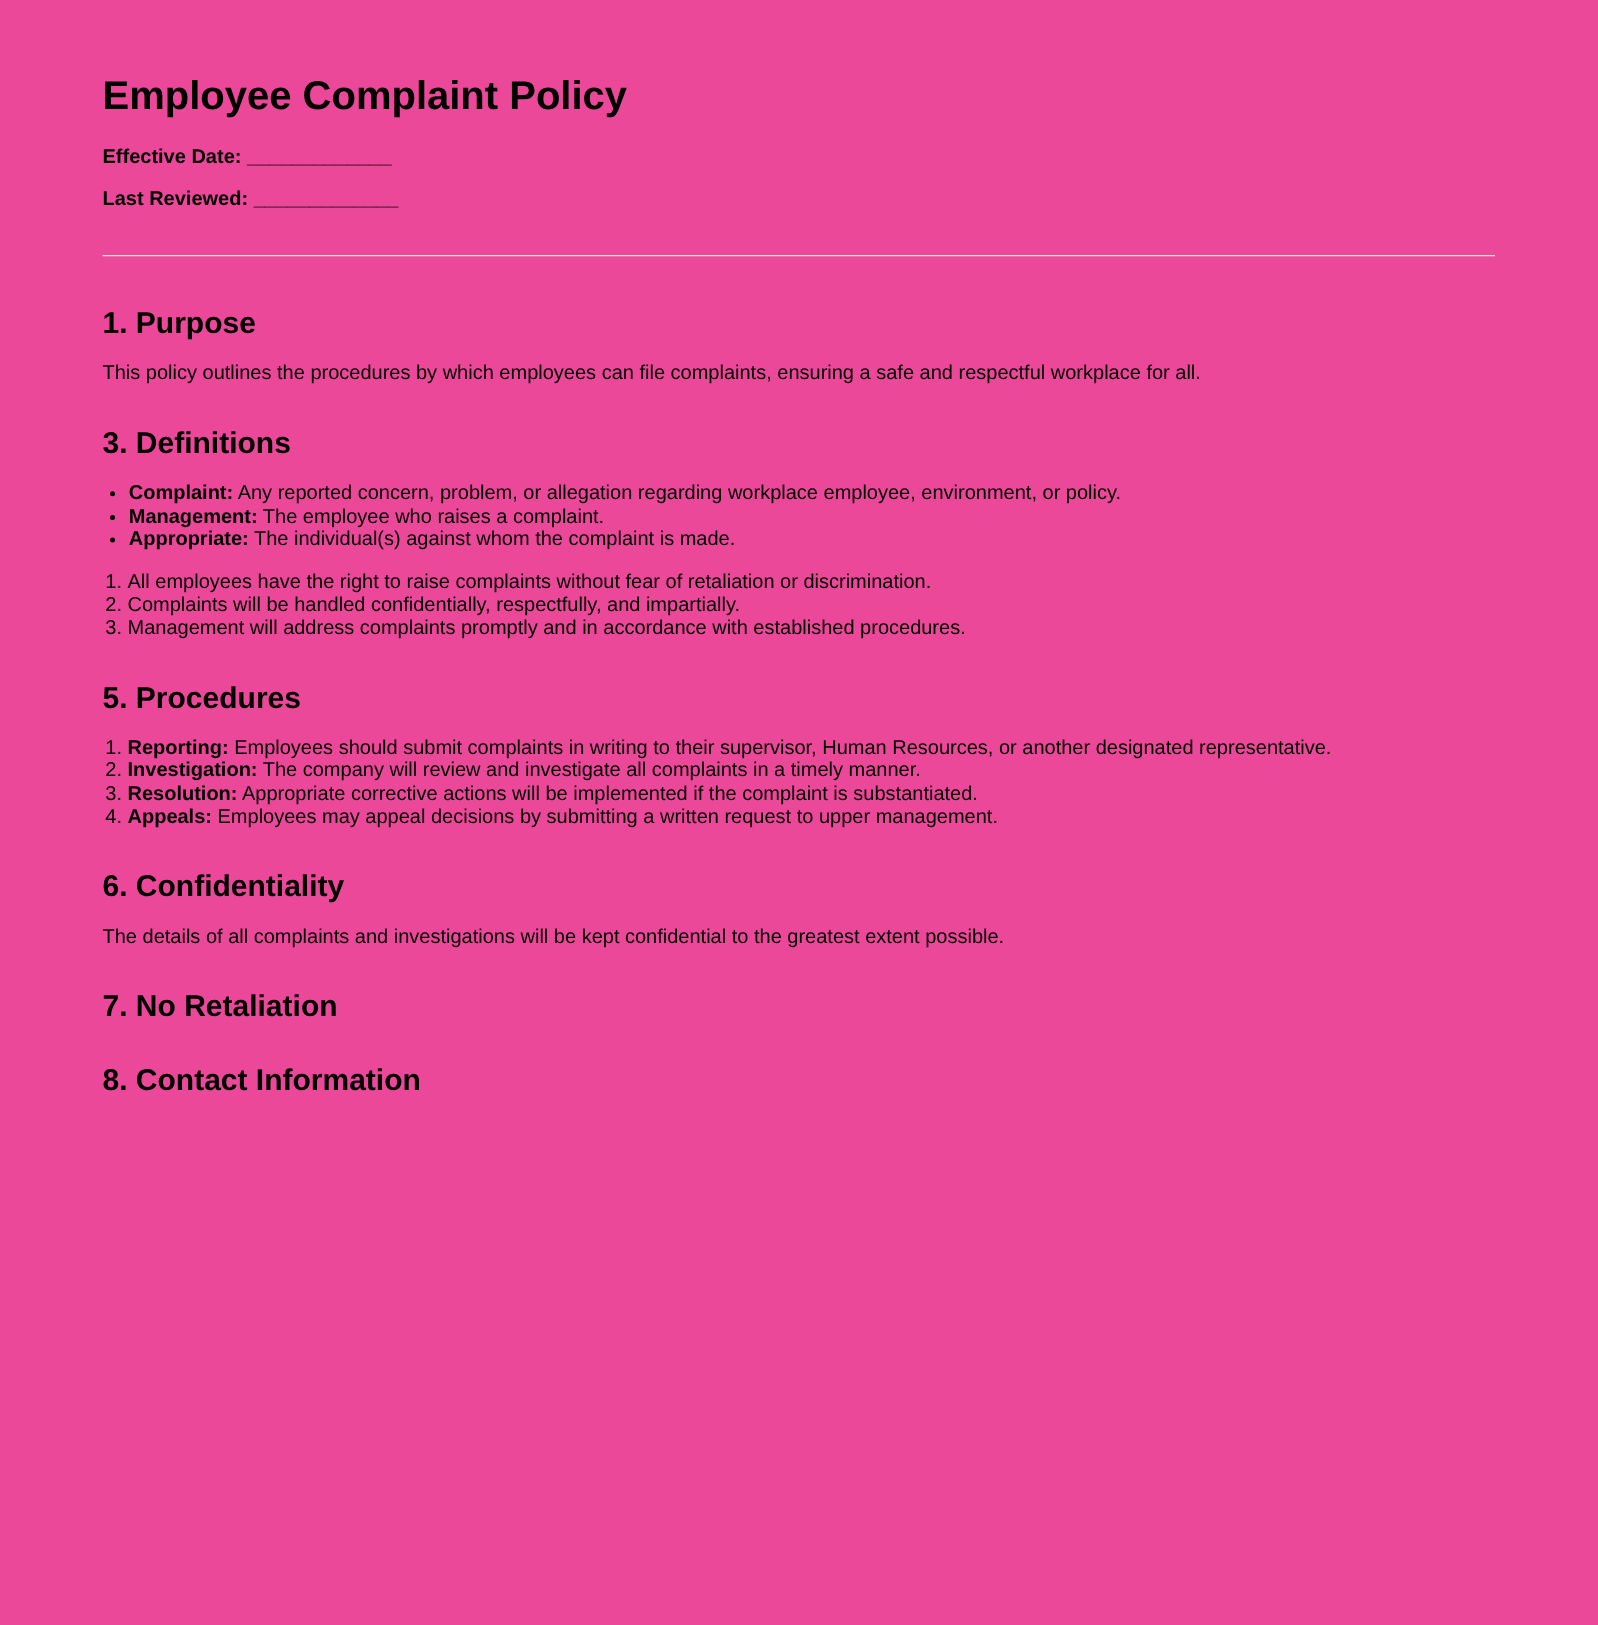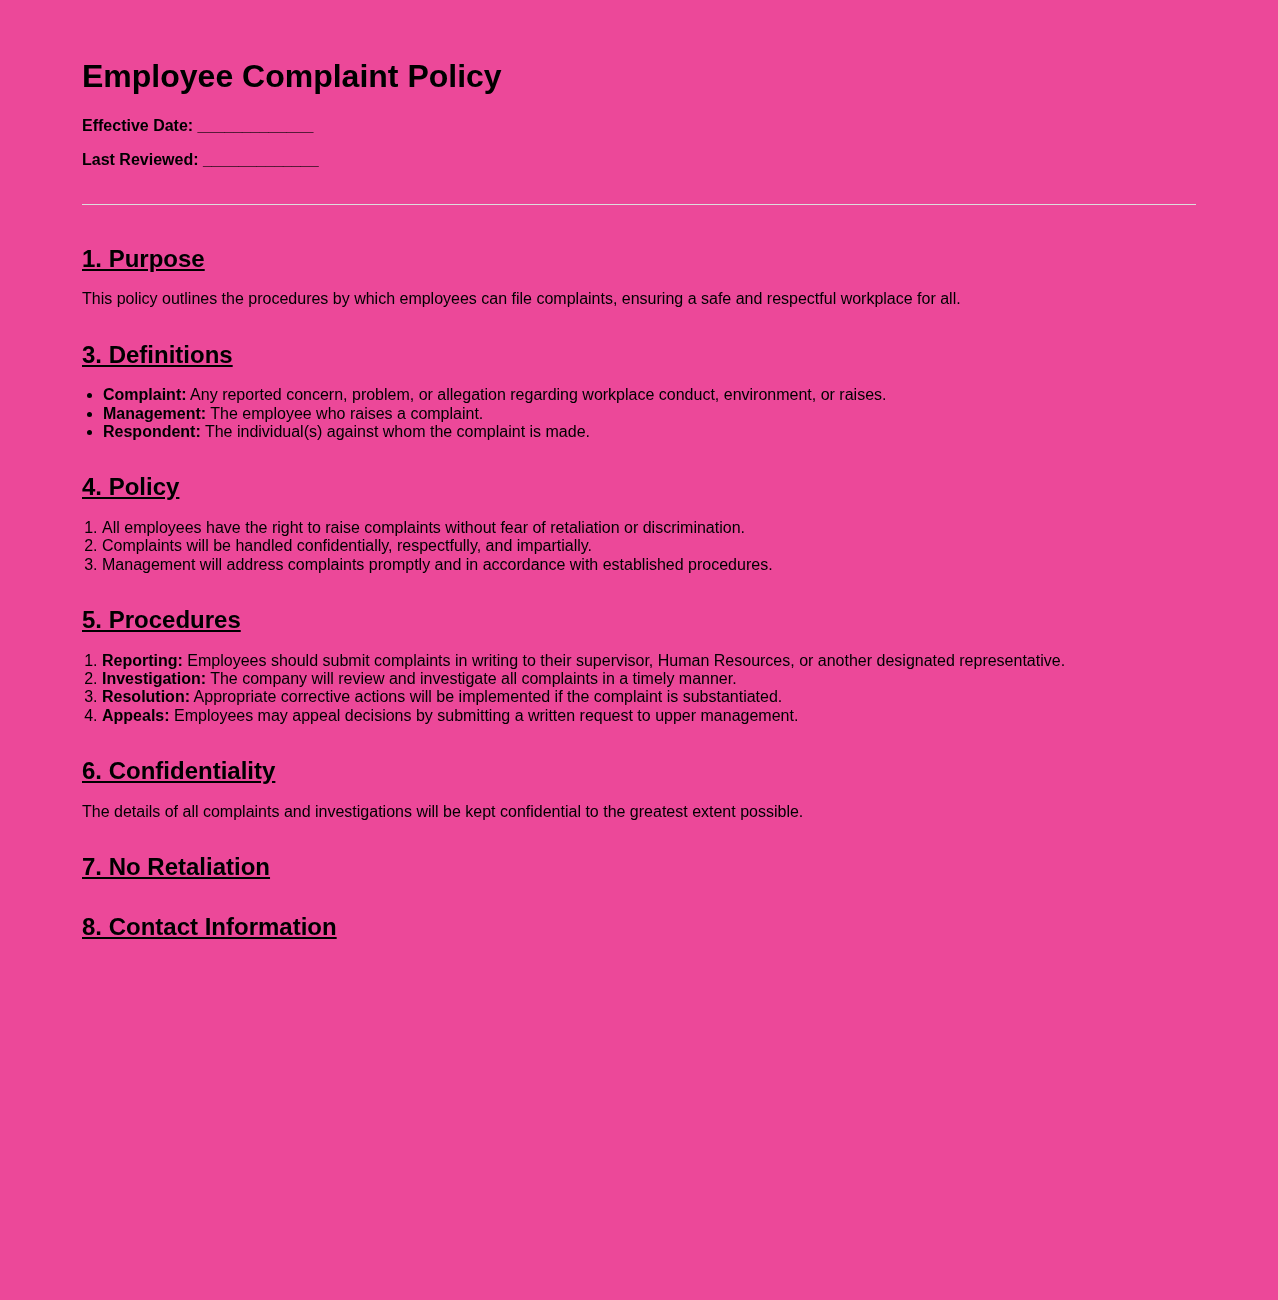--- a/index.html
+++ b/index.html
@@ -20,21 +20,20 @@
     font-size: 32px;
     font-weight: bold;
     margin: 20px 0 22px 0;
     line-height: 1.15;
   }
   h2 {
     font-size: 24px;
     font-weight: bold;
     margin: 32px 0 18px 0;
     line-height: 1.15;
-    text-decoration: underline;
   }
   p { margin: 16px 0; }
   .meta-line { font-weight: bold; }
   hr.divider {
     border: none;
     border-top: 1px solid #dddddd;
     margin: 34px 0 40px 0;
   }
   ul.def-list {
     margin: 16px 0;
@@ -62,28 +61,27 @@
 
   <section>
     <h2>1. Purpose</h2>
     <p>This policy outlines the procedures by which employees can file complaints, ensuring a safe and respectful workplace for all.</p>
   </section>
 
 
   <section>
     <h2>3. Definitions</h2>
     <ul class="def-list">
-      <li><strong>Complaint:</strong><span> Any reported concern, problem, or allegation regarding workplace conduct, environment, or raises.</span></li>
+      <li><strong>Complaint:</strong><span> Any reported concern, problem, or allegation regarding workplace employee, environment, or policy.</span></li>
       <li><strong>Management:</strong><span> The employee who raises a complaint.</span></li>
-      <li><strong>Respondent:</strong><span> The individual(s) against whom the complaint is made.</span></li>
+      <li><strong>Appropriate:</strong><span> The individual(s) against whom the complaint is made.</span></li>
     </ul>
   </section>
 
   <section>
-    <h2>4. Policy</h2>
     <ol class="num-list">
       <li>All employees have the right to raise complaints without fear of retaliation or discrimination.</li>
       <li>Complaints will be handled confidentially, respectfully, and impartially.</li>
       <li>Management will address complaints promptly and in accordance with established procedures.</li>
     </ol>
   </section>
 
   <section>
     <h2>5. Procedures</h2>
     <ol class="num-list">

